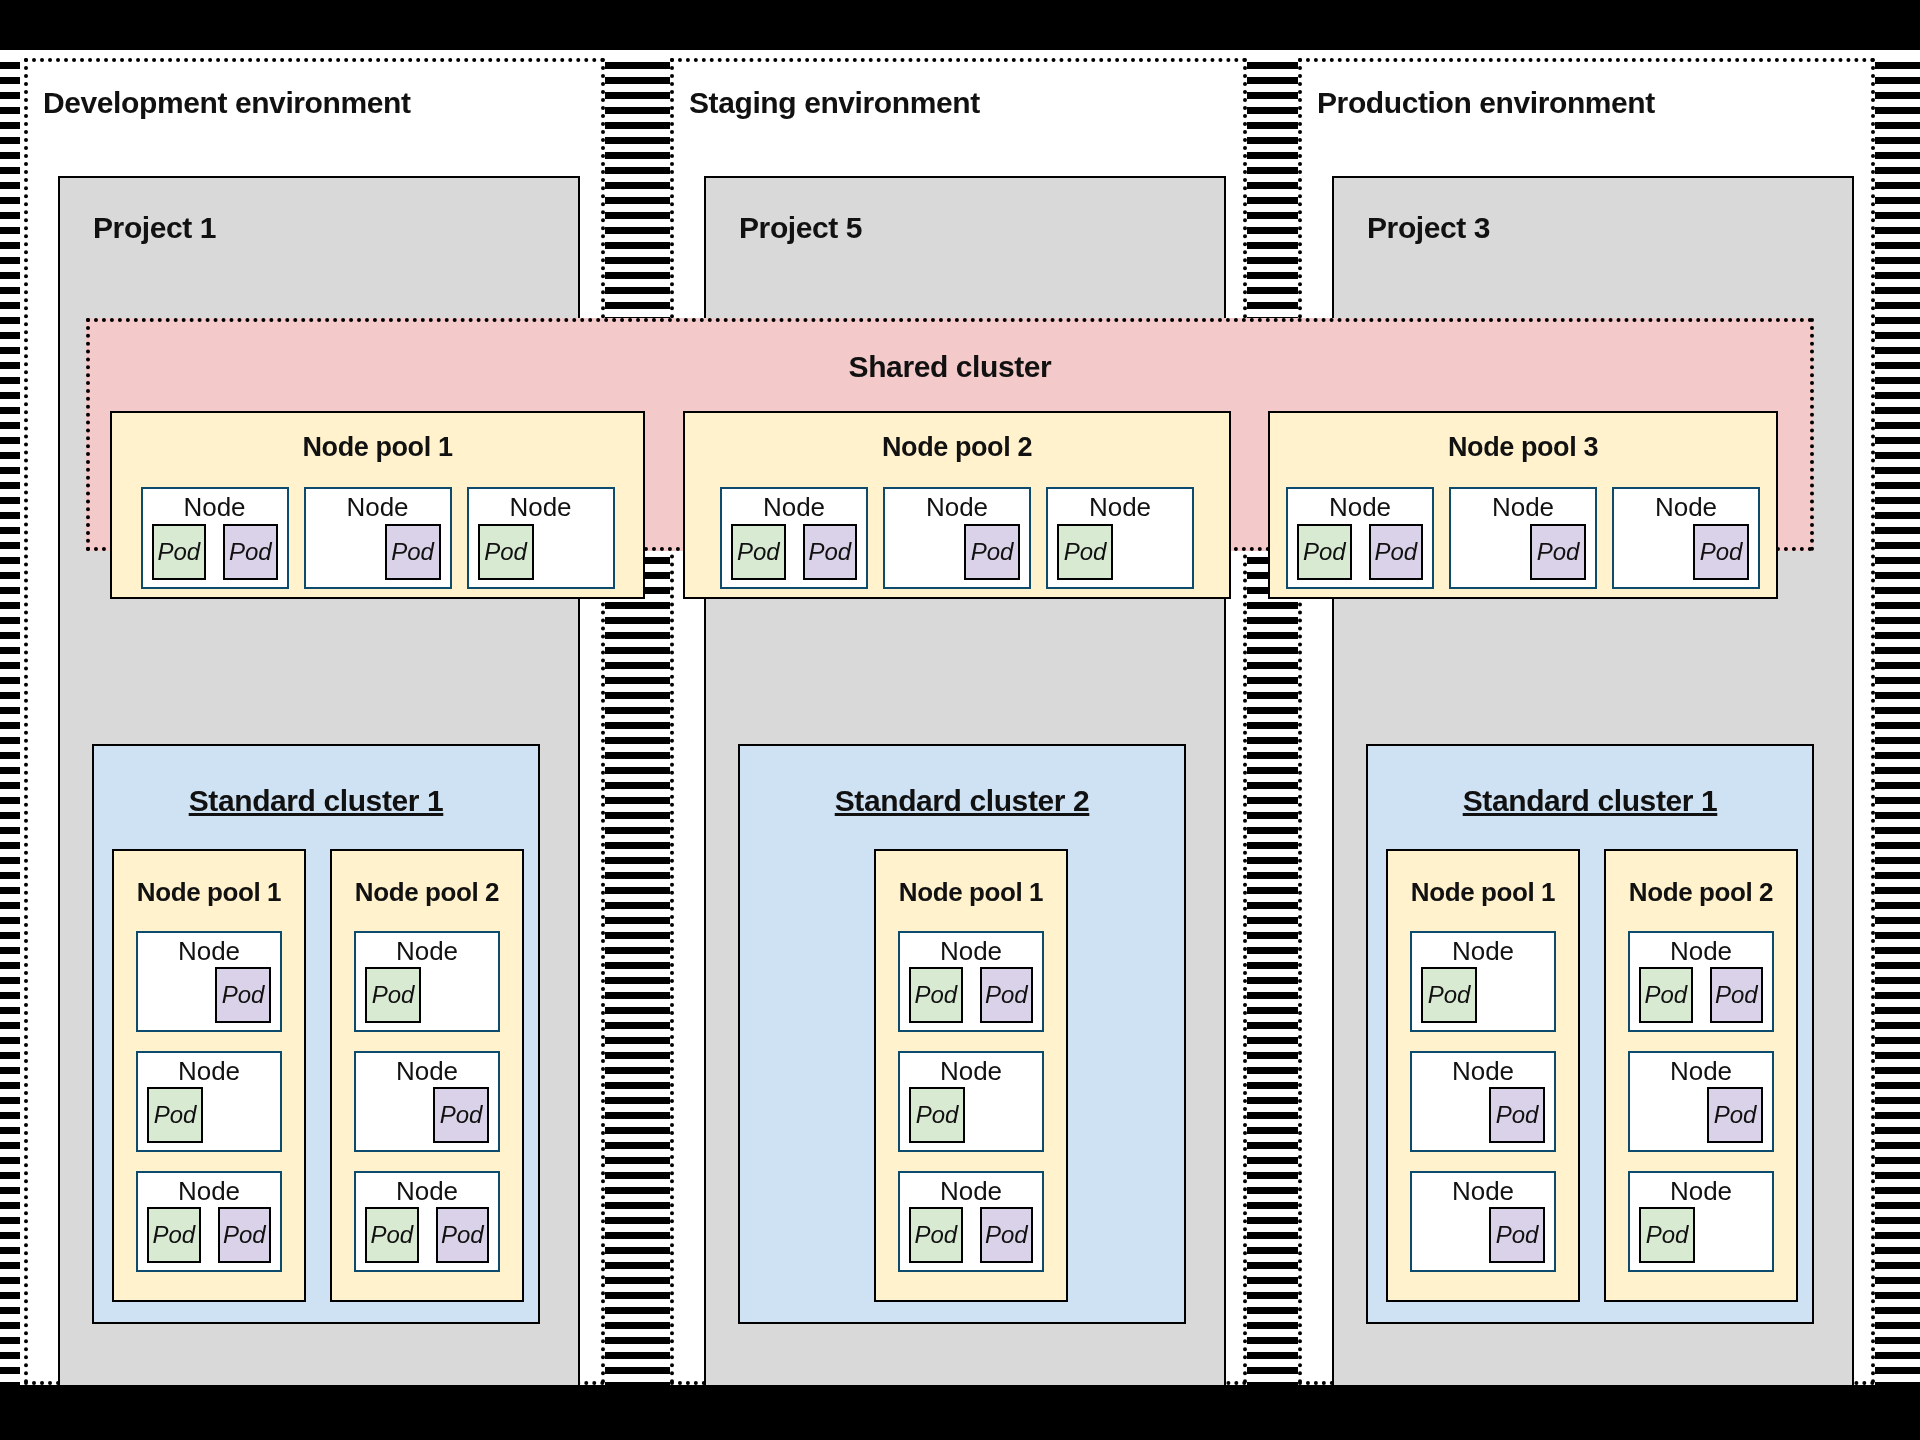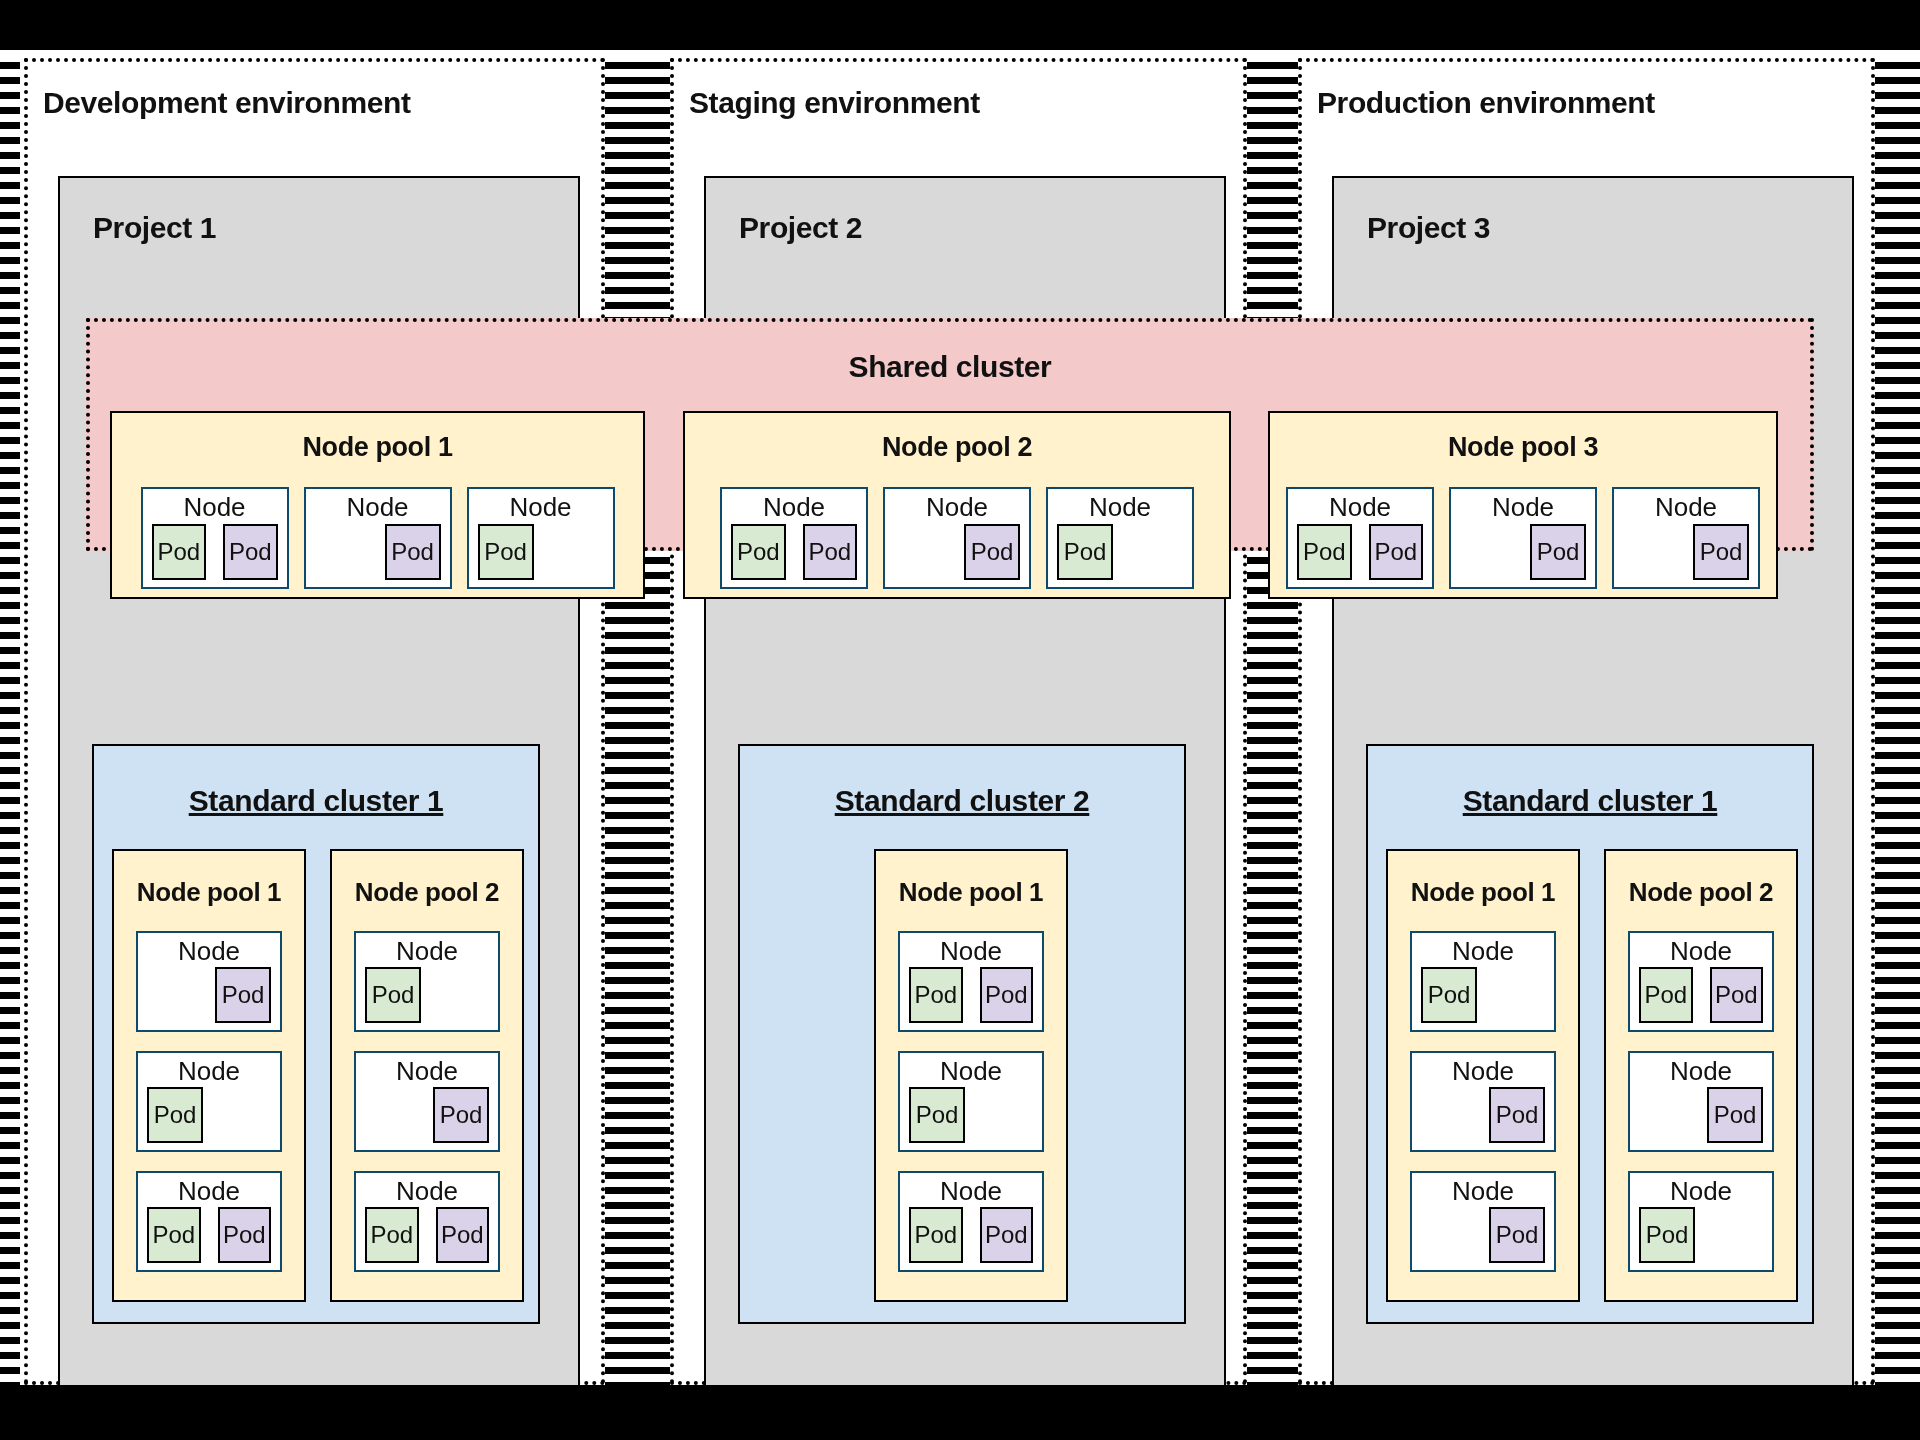--- a/index.html
+++ b/index.html
@@ -53,21 +53,21 @@
   .h-pool.sp-0{left:20px;width:535px;}
   .h-pool.sp-1{left:593px;width:548px;}
   .h-pool.sp-2{left:1178px;width:510px;}
   
   .nodes-v{position:absolute;left:22px;right:22px;top:80px;display:flex;flex-direction:column;gap:19px;}
   .nodes-h{position:absolute;left:14px;right:14px;top:74px;display:flex;justify-content:center;gap:15px;}
   .node{position:relative;background:var(--node-fill,#fff);border:2px solid #0c4a6e;}
   .nodes-v .node{height:101px;}
   .nodes-h .node{width:148px;height:102px;}
   .node-label{text-align:center;margin-top:3px;font-size:26px;color:#111;}
-  .pods{position:absolute;left:9px;right:9px;bottom:7px;display:flex;gap:17px;}
+  .pods{position:absolute;left:9px;right:9px;bottom:7px;display:flex;gap:17px;font-style:italic;}
   .pods.align-left,.pods.align-pair{justify-content:flex-start;}
   .pods.align-right{justify-content:flex-end;}
   .pod{width:56px;height:56px;border:2px solid #000;display:flex;align-items:center;justify-content:center;
        font-size:24px;color:#111;}
   .pod.green{background:var(--pod-green,#d9ead3);}
   .pod.purple{background:var(--pod-purple,#d9d2e9);}
 </style>
 </head>
 <body>
 
@@ -135,21 +135,21 @@
               </div>
             </div>
         </div>
       </div>
     </div>
   </section>
 
   <section class="env e1">
     <div class="title env-title">Staging environment</div>
     <div class="project">
-      <div class="title project-title">Project 2</div>
+      <div class="title project-title">Project 5</div>
       <div class="cluster">
         <div class="title cluster-title">Standard cluster 2</div>
         <div class="v-pool pool-center">
           <div class="title pool-title">Node pool 1</div>
           <div class="nodes-v">
               <div class="node">
                 <div class="node-label">Node</div>
                 <div class="pods align-pair">
                   <div class="pod green">Pod</div>
                   <div class="pod purple">Pod</div>

